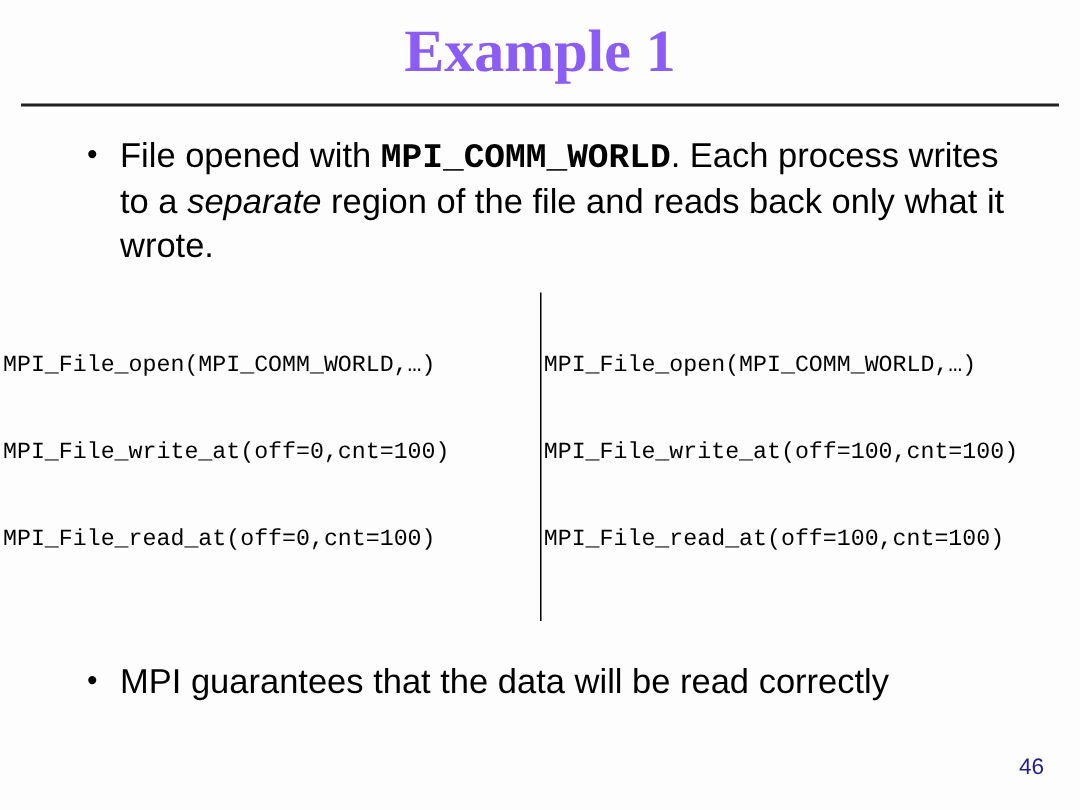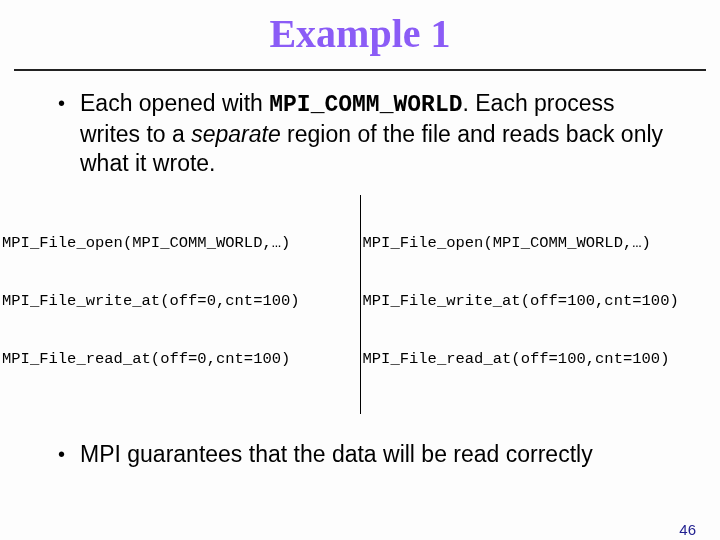--- a/index.html
+++ b/index.html
@@ -64,37 +64,37 @@
     font-weight: normal;
     font-size: 15.5px;
     white-space: pre;
     line-height: 1.25;
     padding-bottom: 6px;
   }
   .code .line { display: block; }
   .pagenum {
     position: absolute;
     right: 24px;
-    bottom: 2px;
+    bottom: 20px;
     font-size: 15px;
     color: #1f1e8f;
     font-family: Arial, sans-serif;
   }
 </style>
 </head>
 <body>
 
 <h1 class="title">Example 1</h1>
 <hr class="rule">
 
 <div class="bullet-block">
   <div class="bullet">
     <span class="dot">•</span>
     <span>
-      <span>Each opened with </span><span class="mono">MPI_COMM_WORLD</span><span>. Each process writes to a </span><span class="italic">separate</span><span> region of the file and reads back only what it wrote.</span>
+      <span>File opened with </span><span class="mono">MPI_COMM_WORLD</span><span>. Each process writes to a </span><span class="italic">separate</span><span> region of the file and reads back only what it wrote.</span>
     </span>
   </div>
 </div>
 
 <table class="proc-table">
   <tbody>
   <tr>
     <td class="left">
       <div class="code">
         <span class="line">MPI_File_open(MPI_COMM_WORLD,…)</span>

